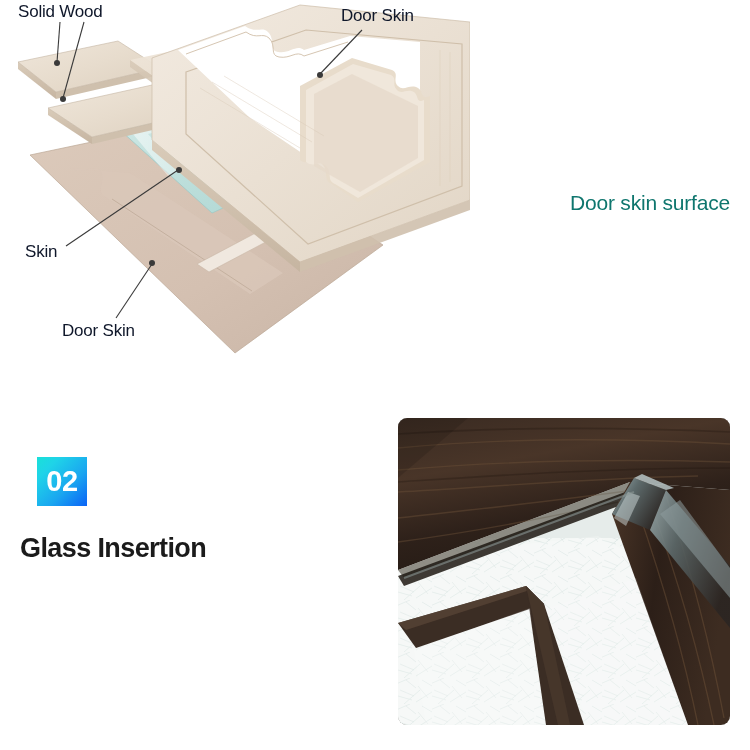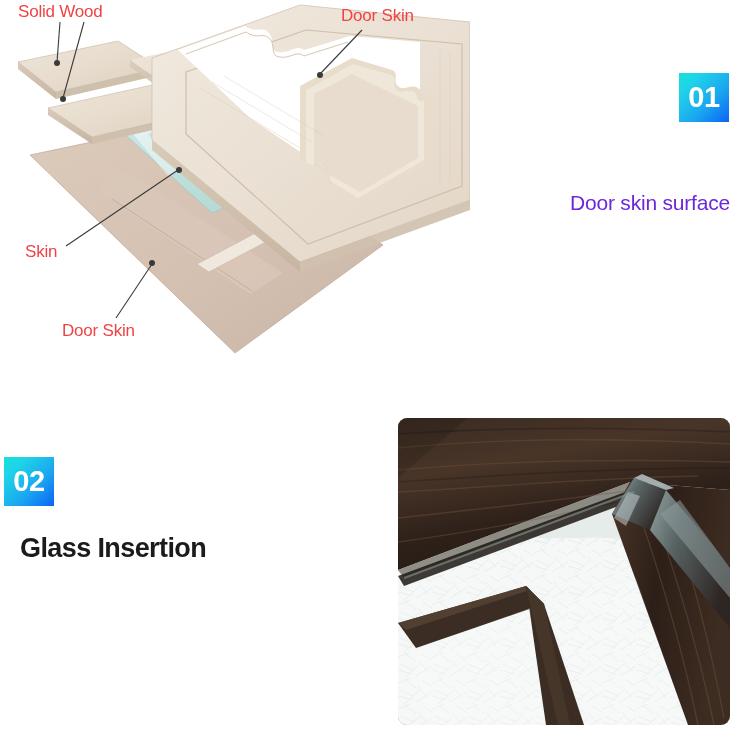--- a/index.html
+++ b/index.html
@@ -34,21 +34,21 @@
     left: 0; top: 0;
     width: 470px; height: 380px;
   }
   .diagram svg { display: block; }
 
   
   .callout-label {
     position: absolute;
     font-family: "Liberation Sans", "DejaVu Sans", sans-serif;
     font-size: 17px;
-    color: #ef4444;
+    color: #0f172a;
     white-space: nowrap;
     letter-spacing: -0.2px;
   }
   .lbl-solid-wood { left: 18px; top: 2px; }
   .lbl-door-skin-top { left: 341px; top: 6px; }
   .lbl-glass { left: 25px; top: 242px; }
   .lbl-door-skin-bottom { left: 62px; top: 321px; }
 
   
   .badge {
@@ -58,21 +58,21 @@
     background: linear-gradient(135deg, #19e0d8 0%, #1fd4e8 22%, #1aa6f0 62%, #0b63f6 100%);
     color: #ffffff;
     font-size: 29px;
     font-weight: bold;
     line-height: 49px;
     text-align: center;
     letter-spacing: -0.5px;
     font-family: "Liberation Sans", "DejaVu Sans", sans-serif;
   }
   .badge-01 { left: 679px; top: 73px; }
-  .badge-02 { left: 4px; top: 457px; }
+  .badge-02 { left: 37px; top: 457px; }
 
   
   .text-block-01 {
     position: absolute;
     right: 20px;
     top: 188px;
     text-align: right;
     width: 420px;
   }
   .text-block-02 {
@@ -87,21 +87,21 @@
     font-size: 27px;
     font-weight: bold;
     color: #1b1b1b;
     letter-spacing: -0.6px;
     line-height: 1.15;
     margin: 0;
     font-family: "Liberation Sans", "DejaVu Sans", sans-serif;
   }
   .subline {
     font-size: 21px;
-    color: #6d28d9;
+    color: #0f766e;
     line-height: 1.42;
     margin: 0;
     letter-spacing: -0.2px;
     font-family: "Liberation Sans", "DejaVu Sans", sans-serif;
   }
   .text-block-01 .heading { margin-bottom: 7px; }
   .text-block-02 .heading { margin-bottom: 18px; }
 
   
   .photo-card {
@@ -243,21 +243,20 @@
           <circle cx="152" cy="263" r="3"></circle>
         </g>
       </svg>
     </div>
 
     <div class="callout-label lbl-solid-wood">Solid Wood</div>
     <div class="callout-label lbl-door-skin-top">Door Skin</div>
     <div class="callout-label lbl-glass">Skin</div>
     <div class="callout-label lbl-door-skin-bottom">Door Skin</div>
 
-    <div class="badge badge-01">01</div>
 
     <div class="text-block-01">
       <p class="subline">Door skin surface</p>
     </div>
   </div>
 
   <div class="section-02">
 
     <div class="badge badge-02">02</div>
 

